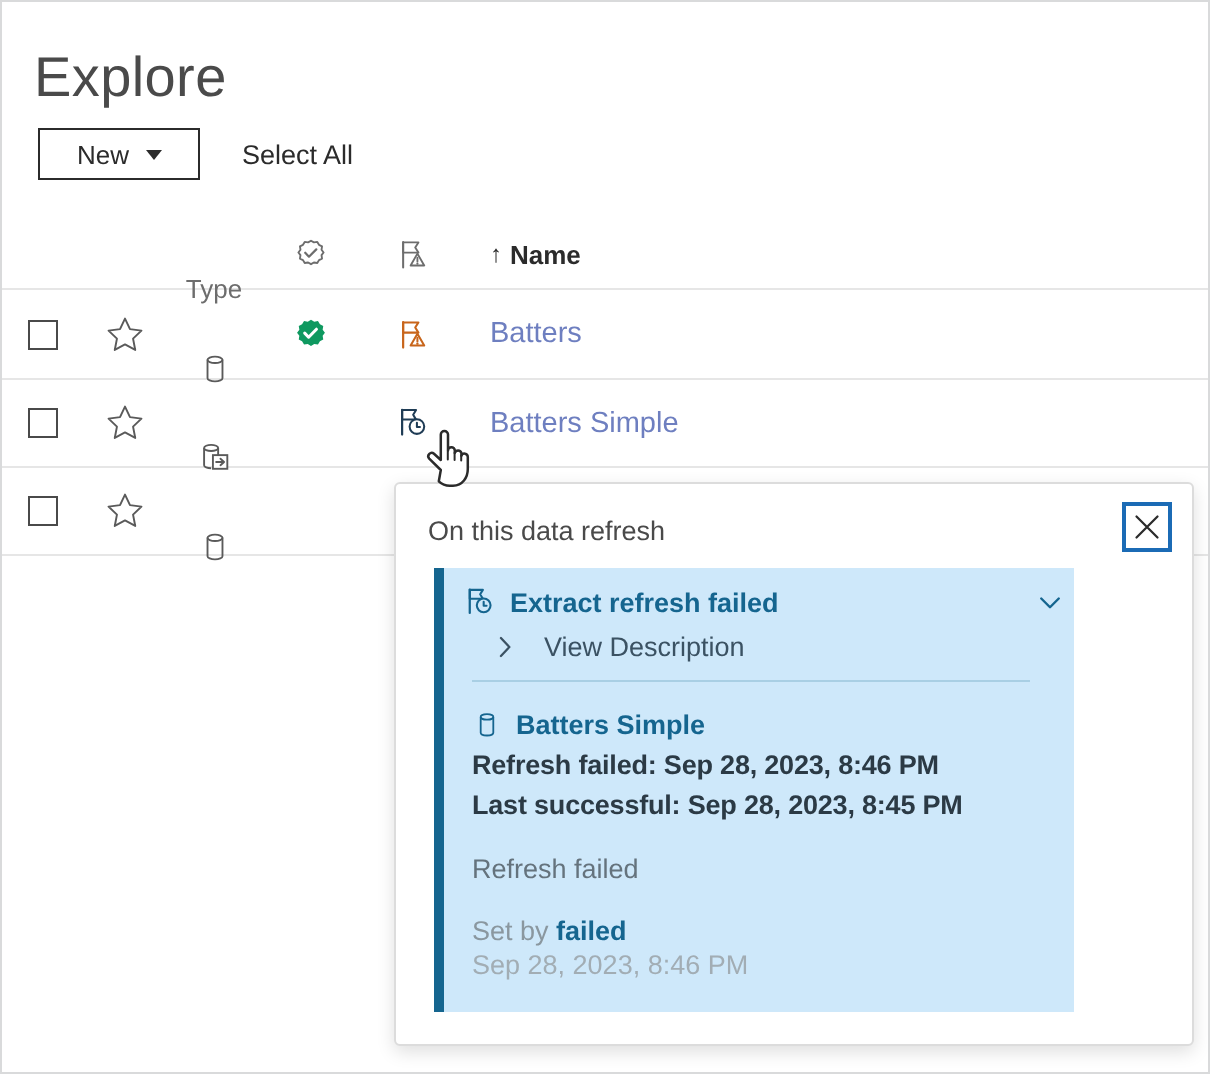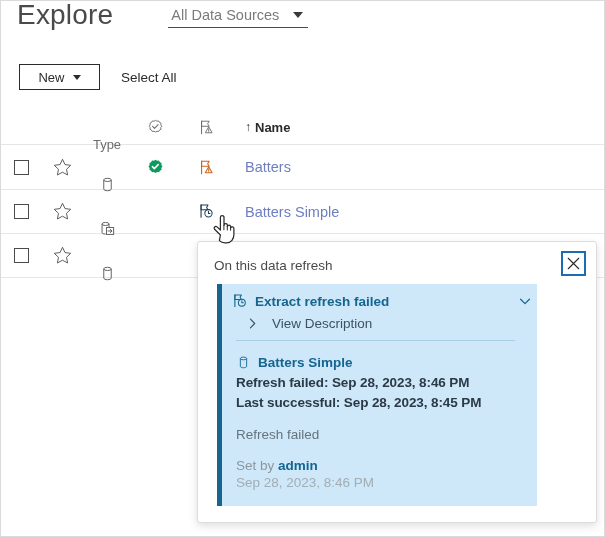--- a/index.html
+++ b/index.html
@@ -21,22 +21,21 @@
     box-sizing: border-box;
   }
 
   
   .page-header {
     position: absolute;
     left: 0; top: 0;
     width: 605px;
     height: 52px;
     display: flex;
-    align-items: flex-start;
-    gap: 34px;
+    align-items: flex-end;
   }
   .page-title {
     margin-left: 16px;
     font-size: 28px;
     font-weight: 400;
     color: #4a4a4a;
     letter-spacing: 0.2px;
     line-height: 1;
   }
   .ds-filter {
@@ -295,24 +294,20 @@
   }
   .icon-svg { display: block; }
 </style>
 </head>
 <body>
 
 <div id="app">
 
   <div class="page-header">
     <div class="page-title">Explore</div>
-    <div class="ds-filter">
-      <span class="ds-filter-label">All Data Sources</span>
-      <span class="caret-down"></span>
-    </div>
   </div>
 
   <div class="toolbar">
     <div class="new-button">
       <span class="new-button-label">New</span>
       <span class="caret-down"></span>
     </div>
     <div class="select-all">Select All</div>
   </div>
 
@@ -513,21 +508,21 @@
           </span>
           <span class="ds-line-label">Batters Simple</span>
         </div>
 
         <div class="bold-line">Refresh failed: Sep 28, 2023, 8:46 PM</div>
         <div class="bold-line">Last successful: Sep 28, 2023, 8:45 PM</div>
 
         <div class="muted-line">Refresh failed</div>
 
         <div class="setby-line">
-          <span>Set by </span><b>admin</b>
+          <span>Set by </span><b>failed</b>
         </div>
         <div class="stamp-line">Sep 28, 2023, 8:46 PM</div>
 
       </div>
     </div>
   </div>
 
   <div class="hand-cursor">
     <svg class="icon-svg" width="30" height="34" viewBox="0 0 30 34">
       <path d="M9.4 22.0 L3.6 16.3 a1.7 1.7 0 0 1 2.4-2.4 l3.4 3.1 V4.3 a1.8 1.8 0 0 1 3.6 0 v8.0

